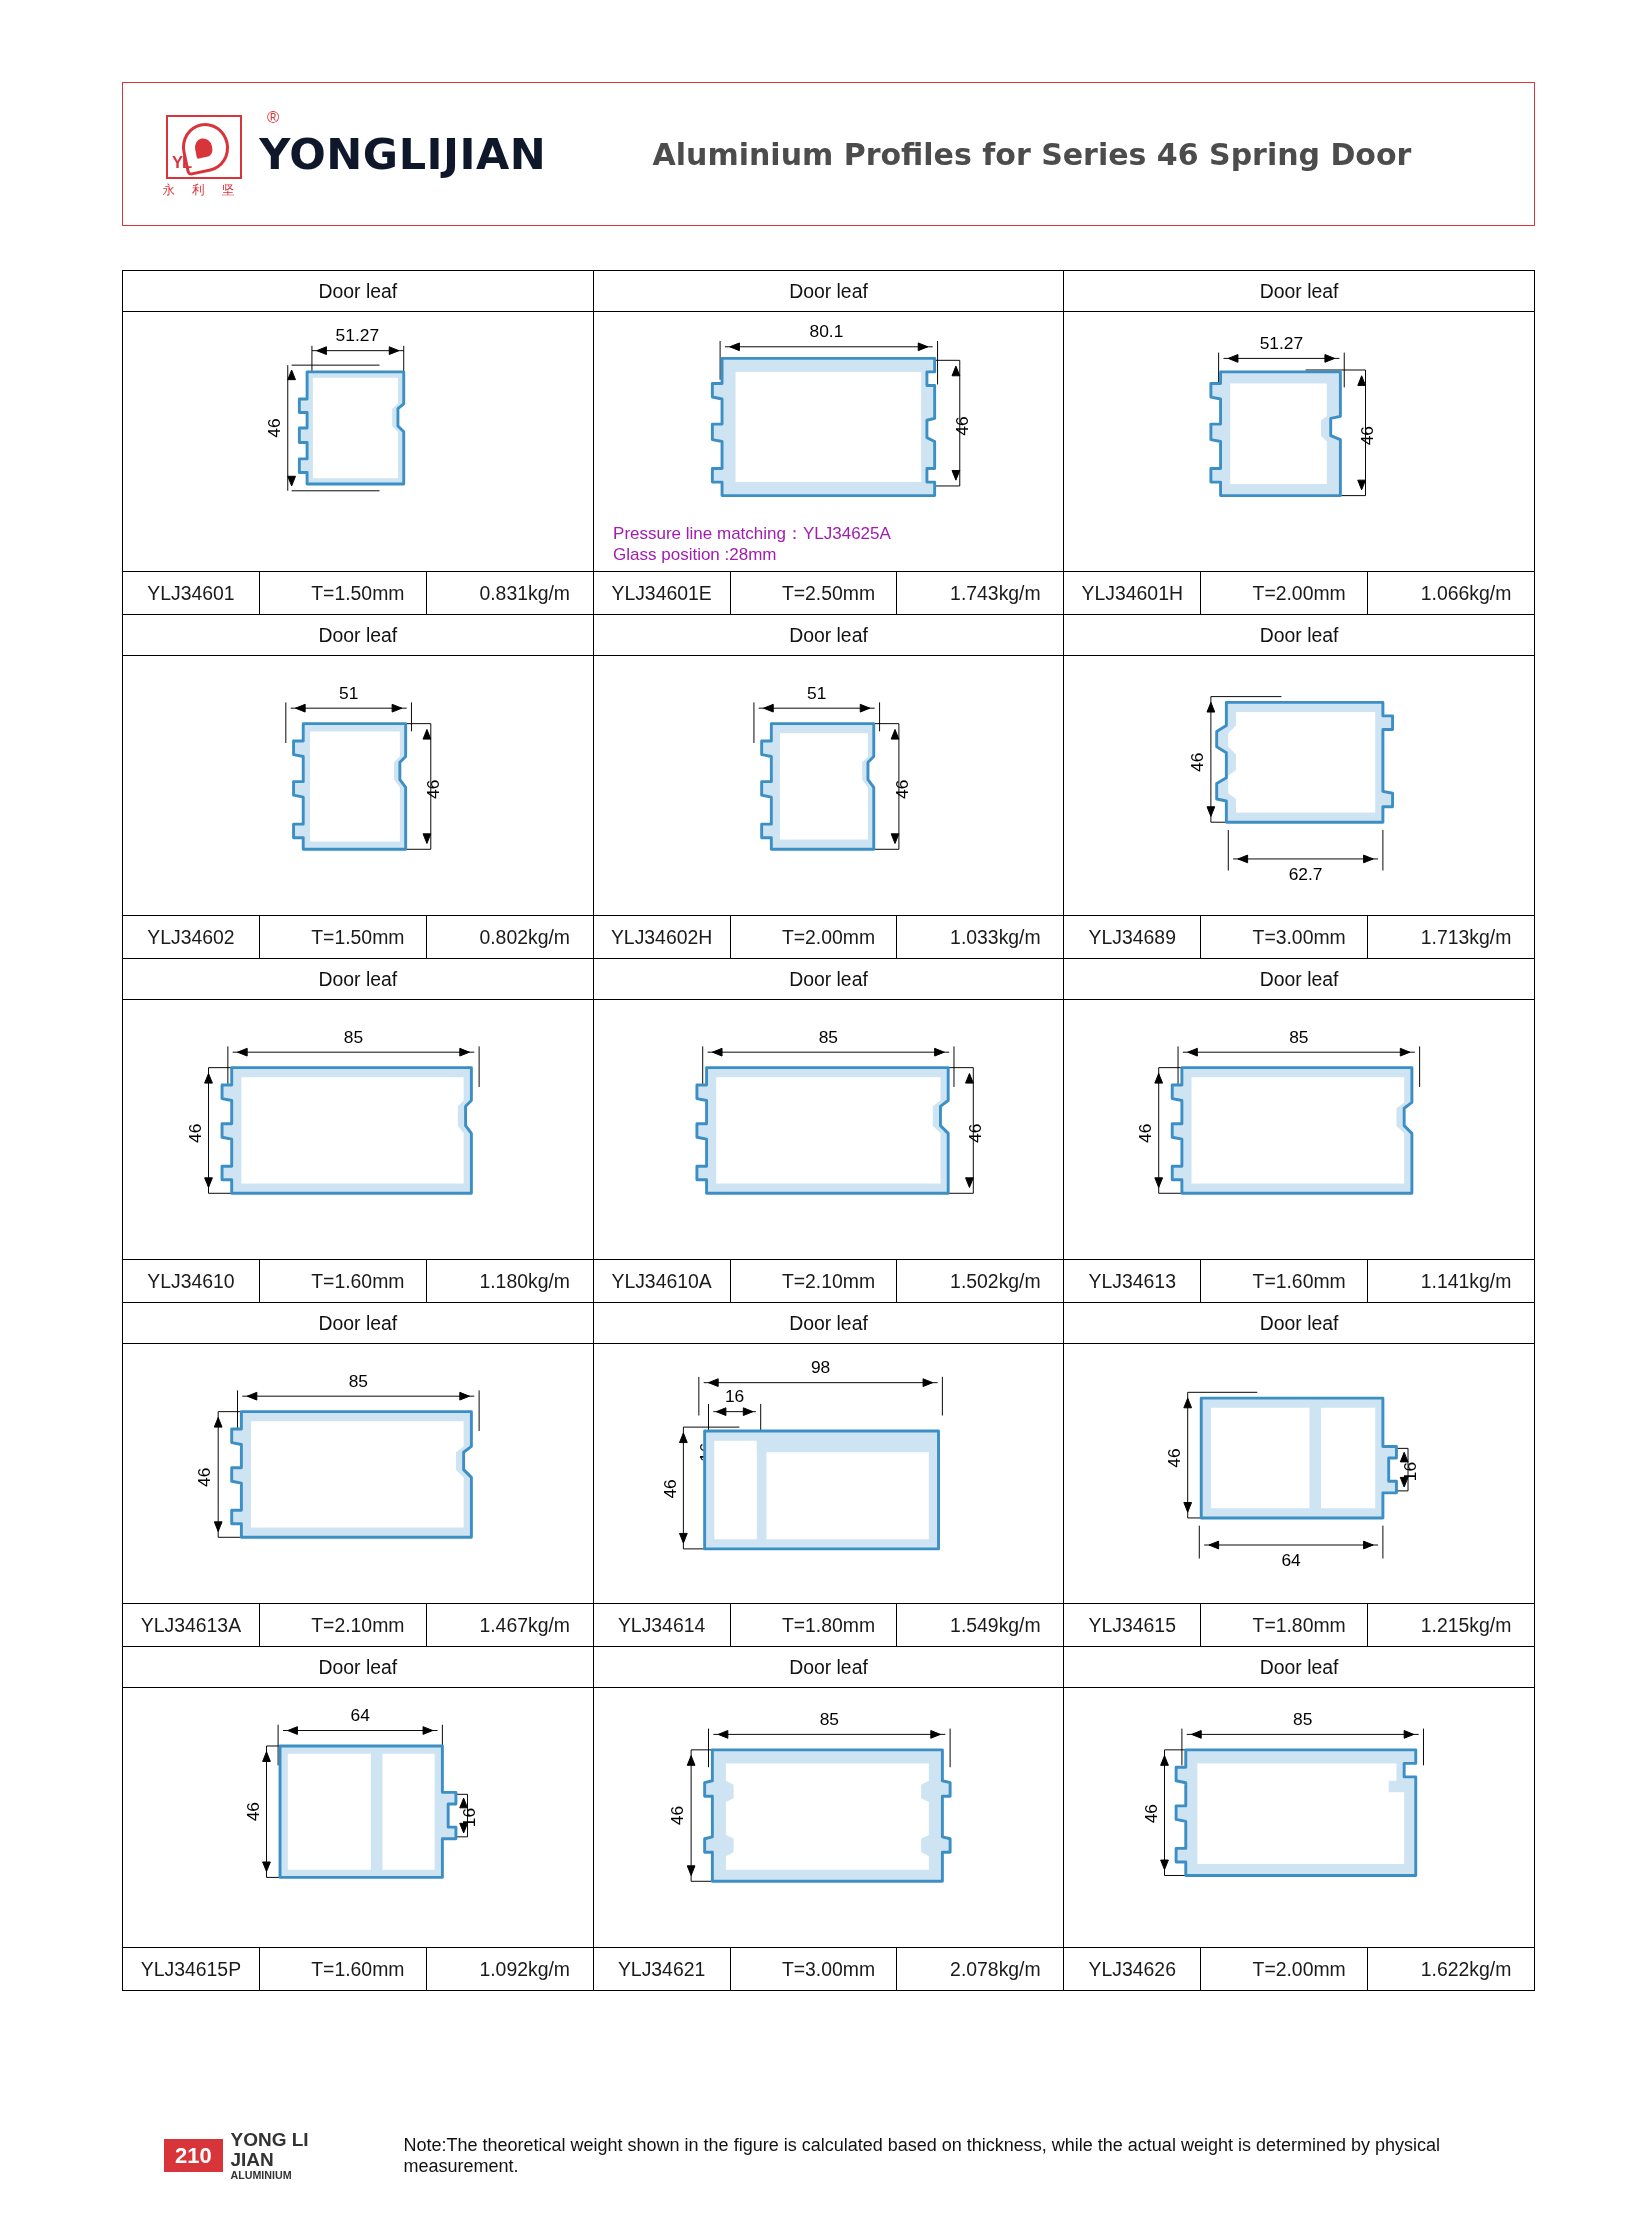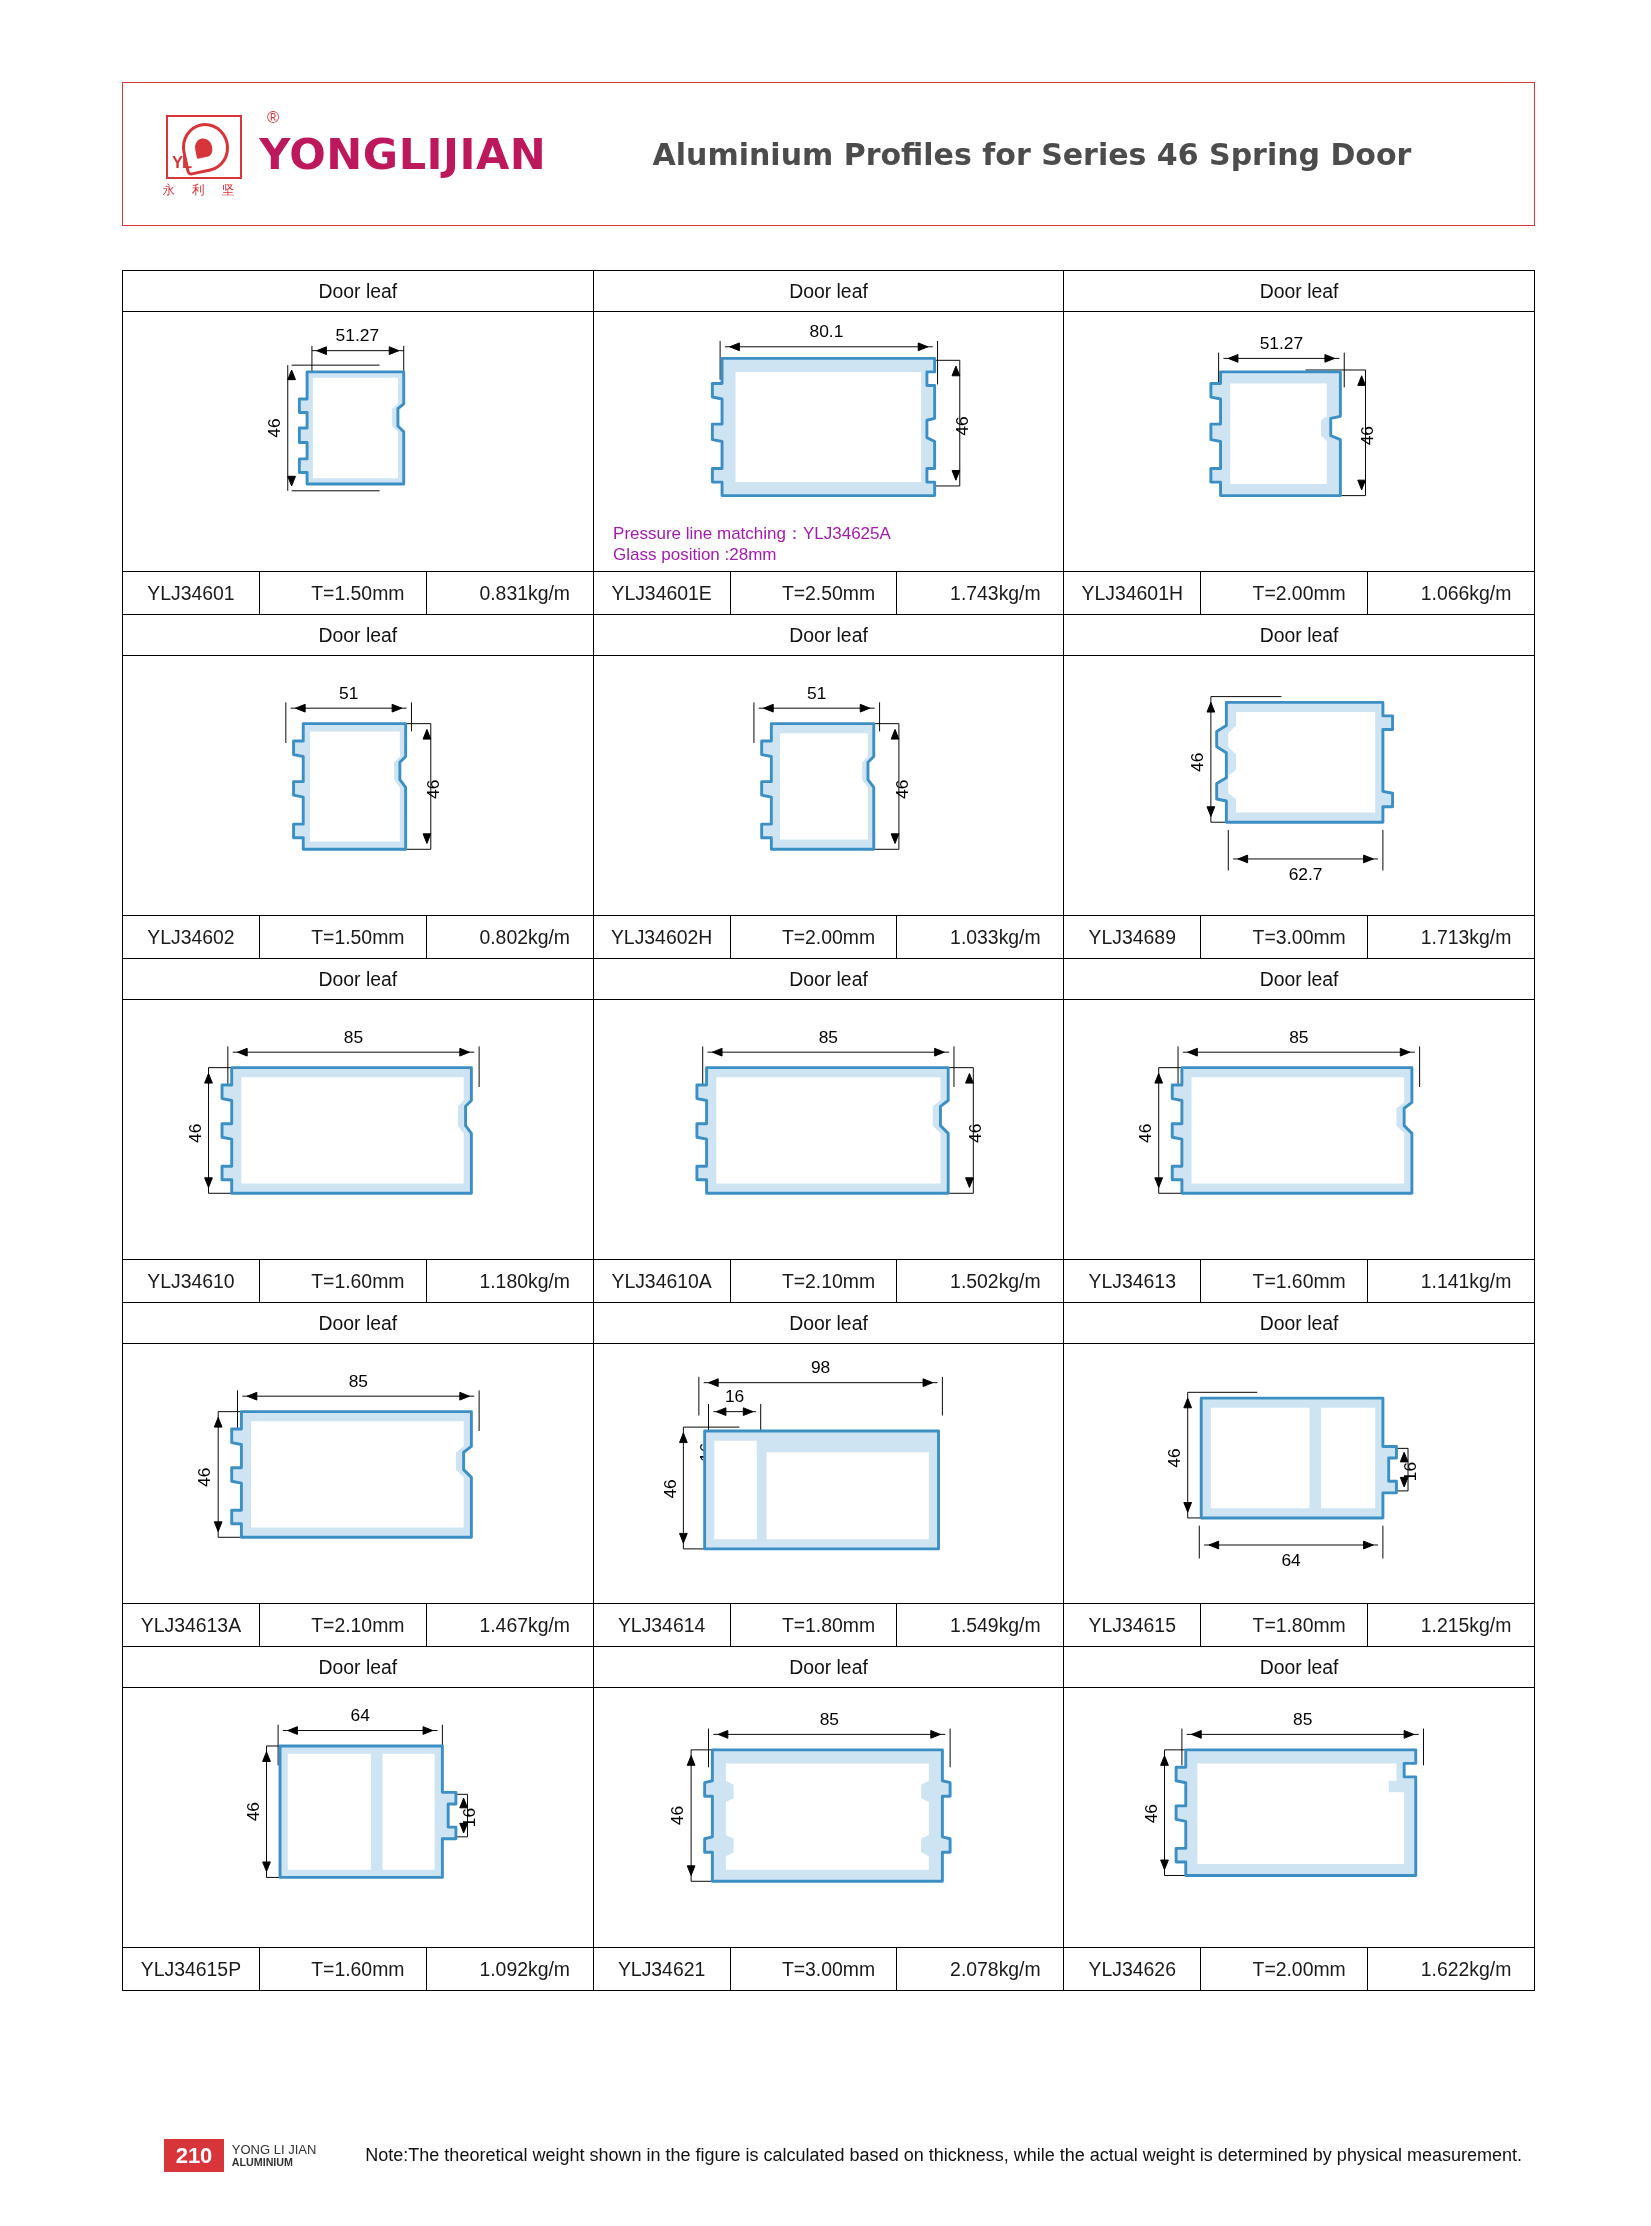--- a/index.html
+++ b/index.html
@@ -87,21 +87,21 @@
     letter-spacing: 6.8px;
     white-space: nowrap;
   }
   .logo-text {
     margin-left: 9.7px;
     position: relative;
   }
   .logo-text .brand {
     font-size: 43px;
     font-weight: bold;
-    color: #be185d;
+    color: #0f172a;
     letter-spacing: 0.5px;
     font-family: "DejaVu Sans", sans-serif;
   }
   .logo-text .reg {
     position: absolute;
     top: -21.3px;
     left: 7.8px;
     font-size: 16.5px;
     color: #d8353a;
   }
@@ -199,21 +199,21 @@
     font-weight: bold;
     display: flex;
     align-items: center;
     justify-content: center;
     margin-left: 42px;
   }
   .footer-brand {
     margin-left: 7.8px;
     line-height: 1.05;
   }
-  .footer-brand .l1 { font-size: 13px; color: #333; font-weight: normal; }
+  .footer-brand .l1 { font-size: 19px; color: #333; font-weight: bold; }
   .footer-brand .l2 { font-size: 10.7px; color: #333; font-weight: bold; }
   .footer-note {
     margin-left: 49px;
     font-size: 18px;
     color: #111;
   }
 </style>
 </head>
 <body>
 

